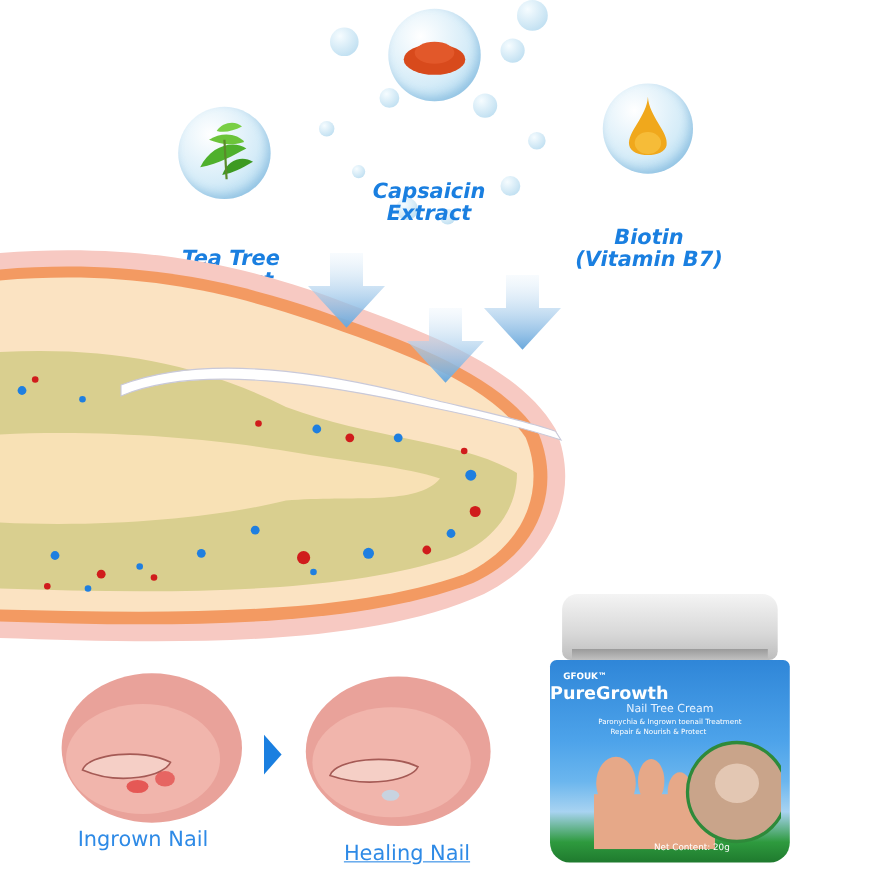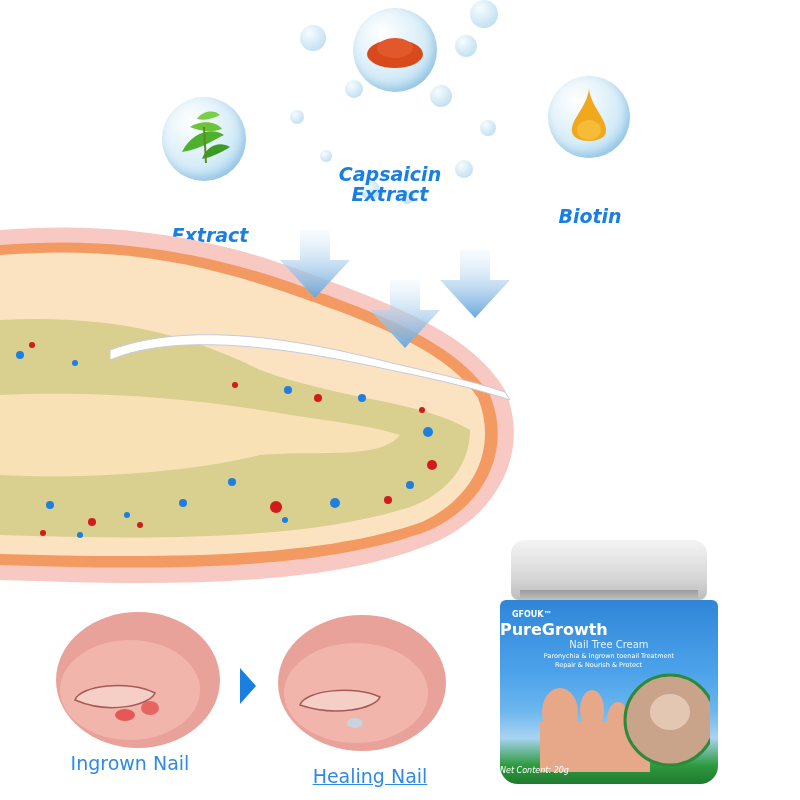--- a/index.html
+++ b/index.html
@@ -33,20 +33,21 @@
 <div class="bubble" style="left:162px;top:97px;width:84px;height:84px;">
   <svg width="84" height="84" viewBox="0 0 84 84">
     <path d="M20 55 C30 35,50 30,62 38 C50 44,38 52,20 55Z" fill="#4fb02c"></path>
     <path d="M28 30 C40 22,55 25,60 32 C48 36,38 34,28 30Z" fill="#6cc43a"></path>
     <path d="M40 62 C45 48,58 44,68 50 C58 56,50 60,40 62Z" fill="#3d9a22"></path>
     <path d="M35 22 C40 14,52 12,58 18 C50 22,42 24,35 22Z" fill="#79cf45"></path>
     <path d="M42 30 L44 66" stroke="#5a8a2a" stroke-width="2"></path>
   </svg>
 </div>
 <div class="abs label" style="left:140px;top:197px;width:140px;">
+  <div>Tea Tree</div>
   <div>Extract</div>
 </div>
 
 <div class="bubble" style="left:353px;top:8px;width:84px;height:84px;">
   <svg width="84" height="84" viewBox="0 0 84 84">
     <ellipse cx="42" cy="46" rx="28" ry="14" fill="#d84a1c"></ellipse>
     <ellipse cx="42" cy="40" rx="18" ry="10" fill="#e2582a"></ellipse>
   </svg>
 </div>
 <div class="abs label" style="left:320px;top:136px;width:140px;">
@@ -55,20 +56,21 @@
 </div>
 
 <div class="bubble" style="left:548px;top:76px;width:82px;height:82px;">
   <svg width="82" height="82" viewBox="0 0 82 82">
     <path d="M41 12 C42 30,60 44,58 56 C56 68,26 68,24 56 C22 44,40 30,41 12Z" fill="#f0a81c"></path>
     <ellipse cx="41" cy="54" rx="12" ry="10" fill="#f7c040" opacity="0.8"></ellipse>
   </svg>
 </div>
 <div class="abs label" style="left:500px;top:178px;width:180px;">
   <div>Biotin</div>
+  <div>(Vitamin B7)</div>
 </div>
 
 <svg class="abs" style="left:0;top:220px;" width="540" height="380" viewBox="0 0 540 380">
   <path d="M0 10 C120 0,220 20,300 50 C380 80,470 110,505 170 C530 230,500 290,440 320 C330 370,150 365,0 360Z" fill="#f7c9c2"></path>
   <path d="M0 25 C120 15,210 35,290 62 C370 90,455 120,490 175 C512 230,485 285,430 310 C320 352,150 350,0 345Z" fill="#f39a62"></path>
   <path d="M0 35 C120 25,205 45,285 72 C365 100,445 128,478 178 C498 228,474 278,422 302 C315 340,150 338,0 334Z" fill="#fbe3c2"></path>
   <path d="M0 100 C100 95,180 110,260 150 C340 180,420 180,470 210 C470 250,440 280,400 290 C300 320,150 320,0 315Z" fill="#d9cf8f"></path>
   <path d="M0 175 C100 170,200 180,260 190 C320 200,370 205,400 215 C380 240,320 230,260 235 C200 250,100 260,0 255Z" fill="#f8e1b5"></path>
   <path d="M110 140 C180 110,300 130,390 150 C440 160,480 170,510 180 L505 172 C470 160,420 150,380 140 C300 120,190 100,110 130Z" fill="#ffffff" stroke="#c9c9d9" stroke-width="1"></path>
   <circle cx="20" cy="135" r="4" fill="#1f7fe0"></circle>
@@ -140,14 +142,14 @@
   <div style="position:absolute;left:0;width:218px;top:52px;text-align:center;color:#fff;font-size:6.5px;">Paronychia &amp; Ingrown toenail Treatment</div>
   <div style="position:absolute;left:0;width:197px;top:61px;text-align:center;color:#fff;font-size:6.5px;">Repair &amp; Nourish &amp; Protect</div>
   <svg style="position:absolute;left:20px;top:72px;" width="190" height="100" viewBox="0 0 190 100">
     <ellipse cx="40" cy="40" rx="18" ry="24" fill="#e6a888"></ellipse>
     <ellipse cx="72" cy="38" rx="12" ry="20" fill="#e6a888"></ellipse>
     <ellipse cx="98" cy="48" rx="11" ry="18" fill="#e6a888"></ellipse>
     <rect x="20" y="50" width="110" height="50" fill="#e6a888"></rect>
     <circle cx="150" cy="48" r="45" fill="#c9a48a" stroke="#2e8a3a" stroke-width="3"></circle>
     <ellipse cx="150" cy="40" rx="20" ry="18" fill="#e3c7b3"></ellipse>
   </svg>
-  <div style="position:absolute;left:0;width:258px;top:166px;text-align:left;color:#fff;font-size:8px;font-style:italic;">Net Content: 20g</div>
+  <div style="position:absolute;left:0;width:258px;top:166px;text-align:center;color:#fff;font-size:8px;">Net Content: 20g</div>
 </div>
 
 </body></html>

